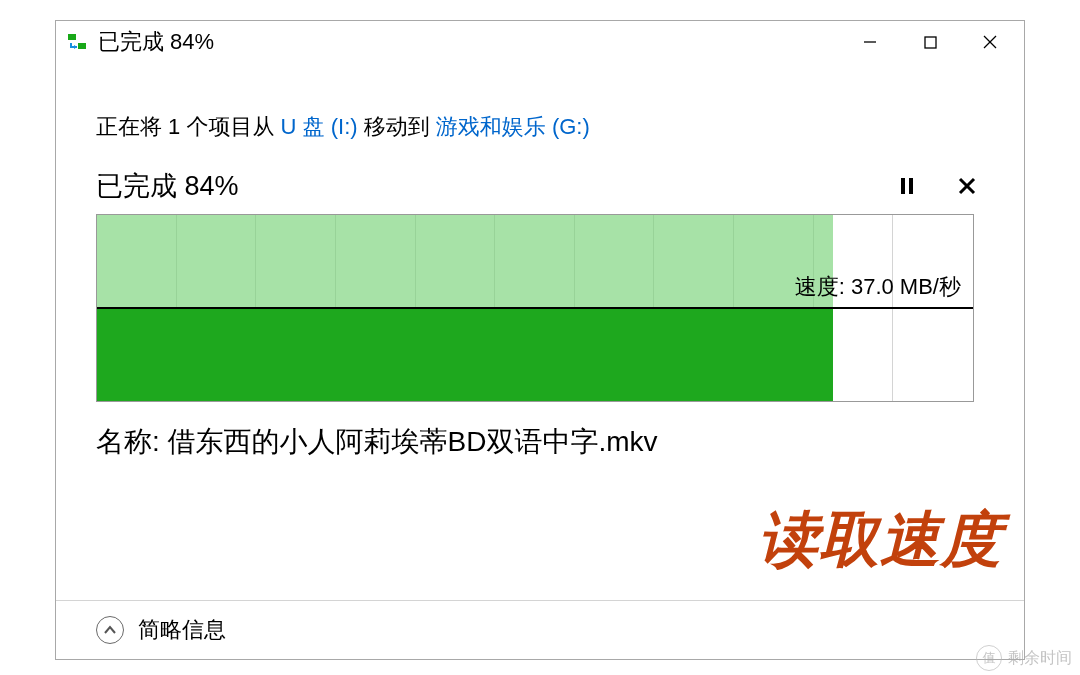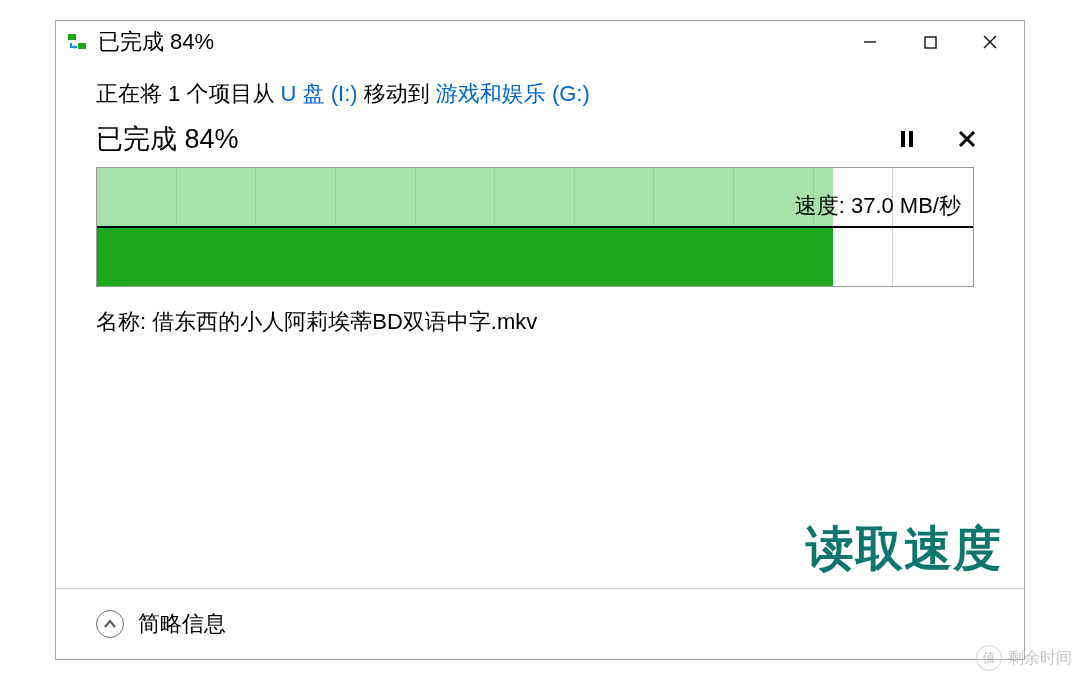--- a/index.html
+++ b/index.html
@@ -13,20 +13,21 @@
   .dialog {
     position: absolute;
     left: 55px;
     top: 20px;
     width: 970px;
     height: 640px;
     border: 1px solid #a8a8a8;
     background: #fff;
     display: flex;
     flex-direction: column;
+    gap: 33px;
   }
   .titlebar {
     height: 42px;
     display: flex;
     align-items: center;
     padding: 0 4px 0 12px;
   }
   .titlebar .app-icon {
     width: 20px;
     height: 20px;
@@ -56,21 +57,21 @@
   .win-btn svg { display: block; }
   .content {
     padding: 16px 40px 12px 40px;
     flex: 1;
     display: flex;
     flex-direction: column;
   }
   .desc-line {
     font-size: 22px;
     color: #000;
-    margin-bottom: 12px;
+    margin-bottom: 26px;
   }
   .desc-line .link { color: #0066cc; }
   .status-row {
     display: flex;
     align-items: center;
     justify-content: space-between;
     margin-bottom: 10px;
   }
   .status-text {
     font-size: 27px;
@@ -84,21 +85,21 @@
   .op-btn {
     width: 22px;
     height: 22px;
     display: flex;
     align-items: center;
     justify-content: center;
   }
   .chart {
     position: relative;
     width: 878px;
-    height: 120px;
+    height: 188px;
     border: 1px solid #999;
     background: #fff;
     margin-bottom: 18px;
     overflow: hidden;
   }
   .chart-grid {
     position: absolute;
     inset: 0;
     display: grid;
     grid-template-columns: repeat(11, 1fr);
@@ -134,37 +135,38 @@
   .chart-speed {
     position: absolute;
     right: 12px;
     top: 50%;
     transform: translateY(-120%);
     font-size: 22px;
     color: #000;
     background: transparent;
   }
   .info-lines {
-    font-size: 22px;
+    font-size: 28px;
     color: #000;
     line-height: 1.55;
   }
   .annotation {
     position: absolute;
     right: 22px;
     bottom: 78px;
-    font-size: 48px;
+    font-size: 60px;
     font-weight: bold;
-    color: #0f766e;
+    font-style: italic;
+    color: #c2410c;
     font-family: "STZhongsong", "SimSun", serif;
     letter-spacing: 1px;
   }
   .footer {
     border-top: 1px solid #d4d4d4;
-    padding: 20px 40px;
+    padding: 14px 40px;
     display: flex;
     align-items: center;
     gap: 14px;
   }
   .collapse-btn {
     width: 28px;
     height: 28px;
     border: 1.5px solid #6a6a6a;
     border-radius: 50%;
     display: flex;

